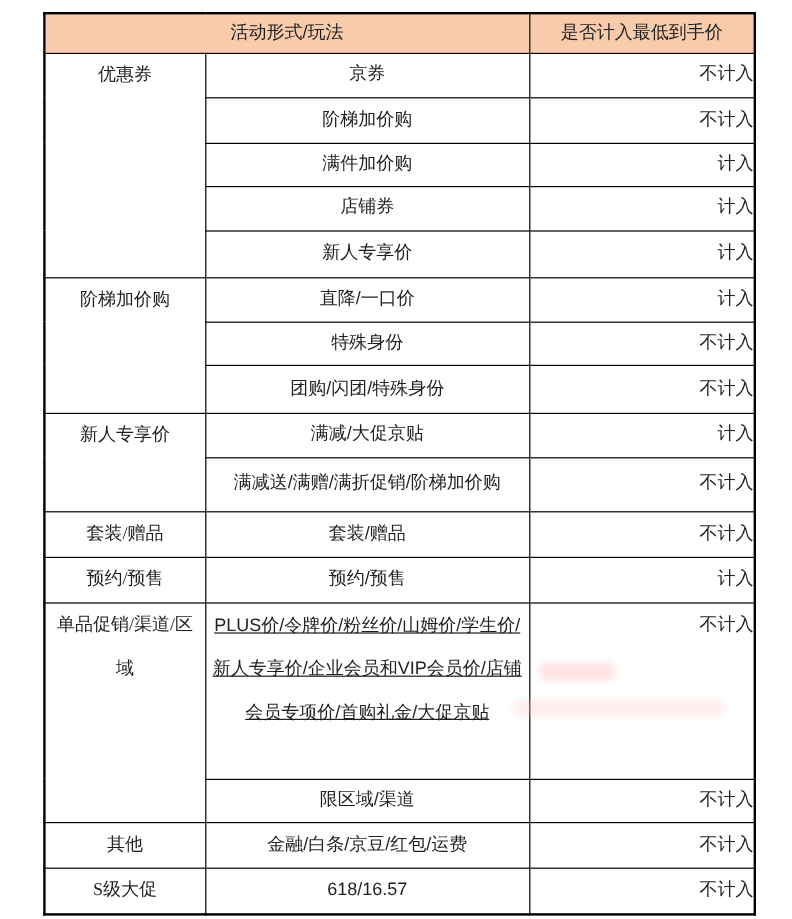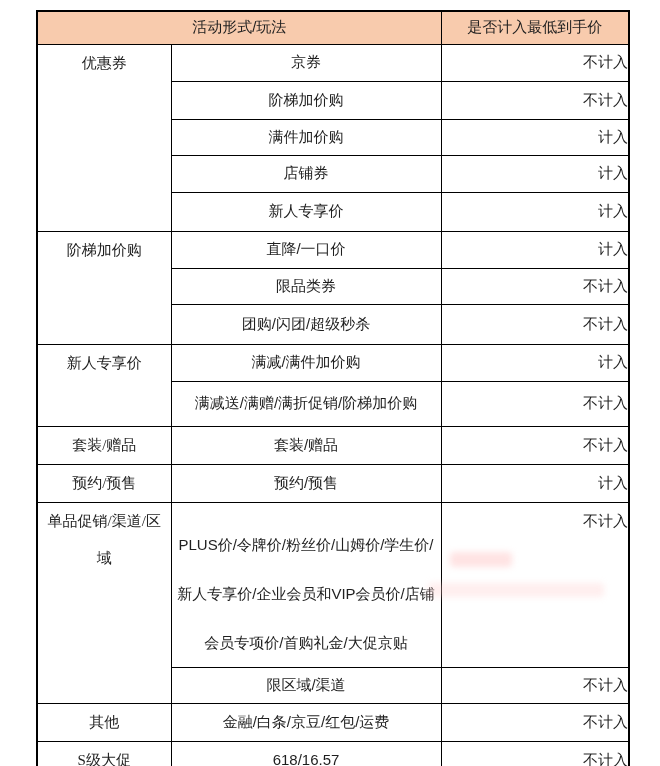--- a/index.html
+++ b/index.html
@@ -51,22 +51,23 @@
     font-family: Liberation Serif, serif;
   }
   td.method {
     text-align: center;
     vertical-align: middle;
     padding: 0 6px 0 13px;
     line-height: 1.25;
   }
   td.method.multiline {
     vertical-align: top;
-    line-height: 49px;
-    padding-top: 17px;
+    line-height: 36px;
+    padding-top: 1px;
+    text-decoration: underline;
   }
   td.flag {
     text-align: right;
     vertical-align: middle;
     line-height: 1.25;
   }
   .wm {
     position: absolute;
     pointer-events: none;
     filter: blur(3px);
@@ -118,33 +119,33 @@
       </tr>
 
       <tr style="height:37px">
         <td class="cat" rowspan="3">
           <div class="cat-inner">阶梯加价购</div>
         </td>
         <td class="method">直降/一口价</td>
         <td class="flag">计入</td>
       </tr>
       <tr style="height:36px">
-        <td class="method">限品类券</td>
+        <td class="method">特殊身份</td>
         <td class="flag">不计入</td>
       </tr>
       <tr style="height:40px">
-        <td class="method">团购/闪团/超级秒杀</td>
+        <td class="method">团购/闪团/特殊身份</td>
         <td class="flag">不计入</td>
       </tr>
 
       <tr style="height:37px">
         <td class="cat" rowspan="2">
           <div class="cat-inner">新人专享价</div>
         </td>
-        <td class="method">满减/满件加价购</td>
+        <td class="method">满减/大促京贴</td>
         <td class="flag">计入</td>
       </tr>
       <tr style="height:45px">
         <td class="method">满减送/满赠/满折促销/阶梯加价购</td>
         <td class="flag">不计入</td>
       </tr>
 
       <tr style="height:37px">
         <td class="cat">
           <div class="cat-inner">套装/赠品</div>

